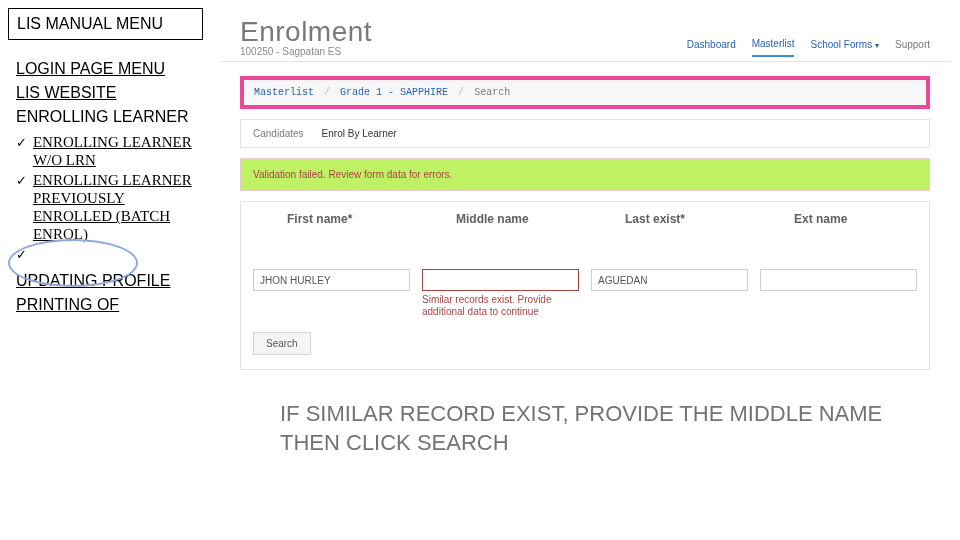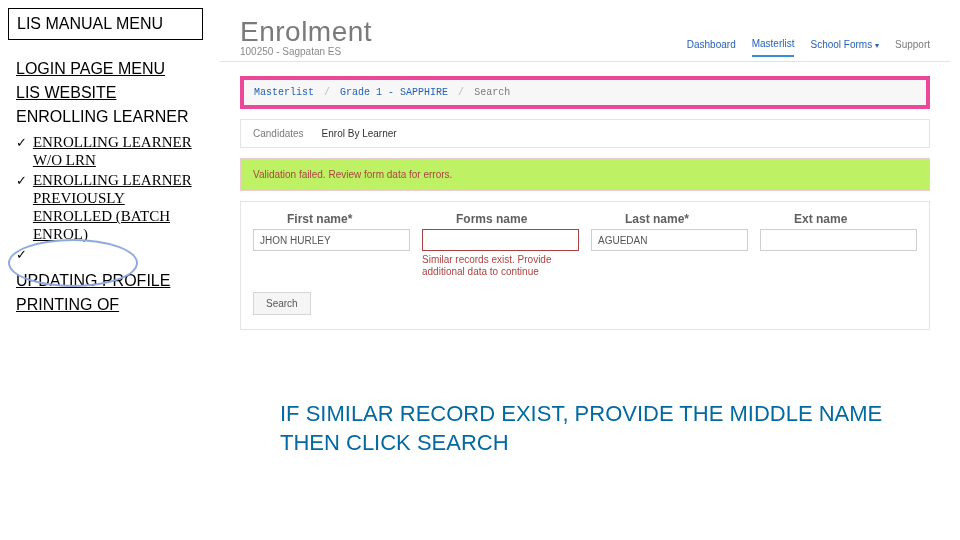--- a/index.html
+++ b/index.html
@@ -170,20 +170,21 @@
     margin-bottom: 3px;
     padding-left: 34px;
   }
   .field input {
     height: 22px;
     border: 1px solid #cfcfcf;
     padding: 2px 6px;
     font-size: 10px;
     background: #fff;
     color: #555;
+    margin-top: 40px;
   }
   .field.err input { border-color: #a94442; }
   .field .msg {
     font-size: 10px;
     color: #a94442;
     margin-top: 3px;
     line-height: 1.2;
   }
   .search-btn {
     margin-top: 14px;
@@ -196,21 +197,21 @@
     cursor: pointer;
   }
 
   .caption {
     position: absolute;
     left: 280px;
     top: 400px;
     width: 630px;
     font-size: 22px;
     font-family: Arial, sans-serif;
-    color: #0369a1;
+    color: #737373;
     line-height: 1.3;
   }
 </style>
 </head>
 <body>
 
 <div class="left-nav">
   <div class="nav-box">LIS MANUAL MENU</div>
   <a class="nav-link">LOGIN PAGE MENU</a>
   <a class="nav-link">LIS WEBSITE</a>
@@ -266,26 +267,26 @@
 
   <div class="err-banner">Validation failed. Review form data for errors.</div>
 
   <div class="form-card">
     <div class="form-row">
       <div class="field">
         <label>First name*</label>
         <input type="text" value="JHON HURLEY" style="">
       </div>
       <div class="field err">
-        <label>Forms name</label>
+        <label>Middle name</label>
         <input type="text" style="">
         <div class="msg">Similar records exist. Provide additional data to continue</div>
       </div>
       <div class="field">
-        <label>Last name*</label>
+        <label>Last exist*</label>
         <input type="text" value="AGUEDAN" style="">
       </div>
       <div class="field">
         <label>Ext name</label>
         <input type="text" style="">
       </div>
     </div>
     <button class="search-btn">Search</button>
   </div>
 </div>

